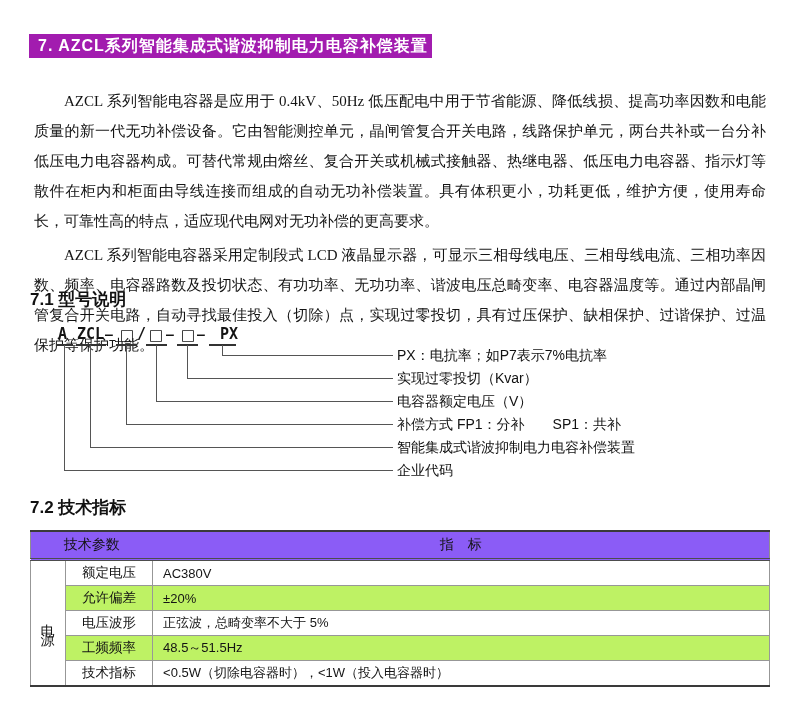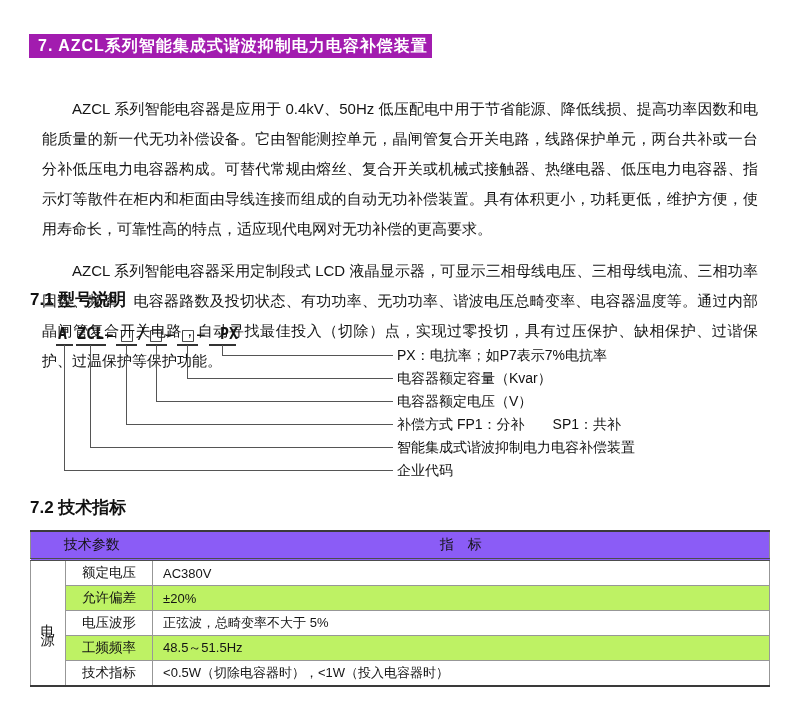--- a/index.html
+++ b/index.html
@@ -7,21 +7,21 @@
         font-family:"Liberation Sans","DejaVu Sans",sans-serif;color:#141414;}
 
   
   .title-bar{position:absolute;left:29px;top:34px;width:403px;height:24px;
              background:#a21caf;color:#ffffff;font-weight:bold;font-size:16px;
              line-height:24px;padding-left:9px;box-sizing:border-box;letter-spacing:1px;}
 
   
   .intro{position:absolute;left:30px;top:82px;width:740px;font-size:15px;
          line-height:30px;text-align:justify;}
-  .intro p{margin:12px;text-indent:2em;}
+  .intro p{margin:4px;text-indent:2em;font-family:Liberation Serif, serif;}
 
   
   .sec-heading{position:absolute;left:30px;font-size:17px;font-weight:bold;color:#111;margin:0;}
   #h71{top:288px;}
   #h72{top:496px;}
 
   
   .seg{position:absolute;top:325px;font-weight:bold;font-size:15px;font-family:"DejaVu Sans Mono","Liberation Mono",monospace;}
   .seg.dash{font-size:13px;top:327px;}
   .seg.box{font-family:"DejaVu Sans",sans-serif;font-size:15px;top:326px;}
@@ -87,21 +87,21 @@
   <div class="vl" style="left:64px;height:125px;"></div>
 
   <div class="hl" style="left:222px;top:355px;width:171px;"></div>
   <div class="hl" style="left:187px;top:378px;width:206px;"></div>
   <div class="hl" style="left:156px;top:401px;width:237px;"></div>
   <div class="hl" style="left:126px;top:424px;width:267px;"></div>
   <div class="hl" style="left:90px;top:447px;width:303px;"></div>
   <div class="hl" style="left:64px;top:470px;width:329px;"></div>
 
   <div class="dlabel" style="top:345px;">PX：电抗率；如P7表示7%电抗率</div>
-  <div class="dlabel" style="top:368px;">电容器额定容量（Kvar）</div>
+  <div class="dlabel" style="top:368px;">实现过零投切（Kvar）</div>
   <div class="dlabel" style="top:391px;text-align:right;">电容器额定电压（V）</div>
   <div class="dlabel" style="top:414px;">补偿方式 FP1：分补　　SP1：共补</div>
   <div class="dlabel" style="top:437px;">智能集成式谐波抑制电力电容补偿装置</div>
   <div class="dlabel" style="top:460px;">企业代码</div>
 
   <h2 class="sec-heading" id="h72">7.2 技术指标</h2>
 
   <div class="spec-wrap">
     <table class="spec">
       <colgroup>

